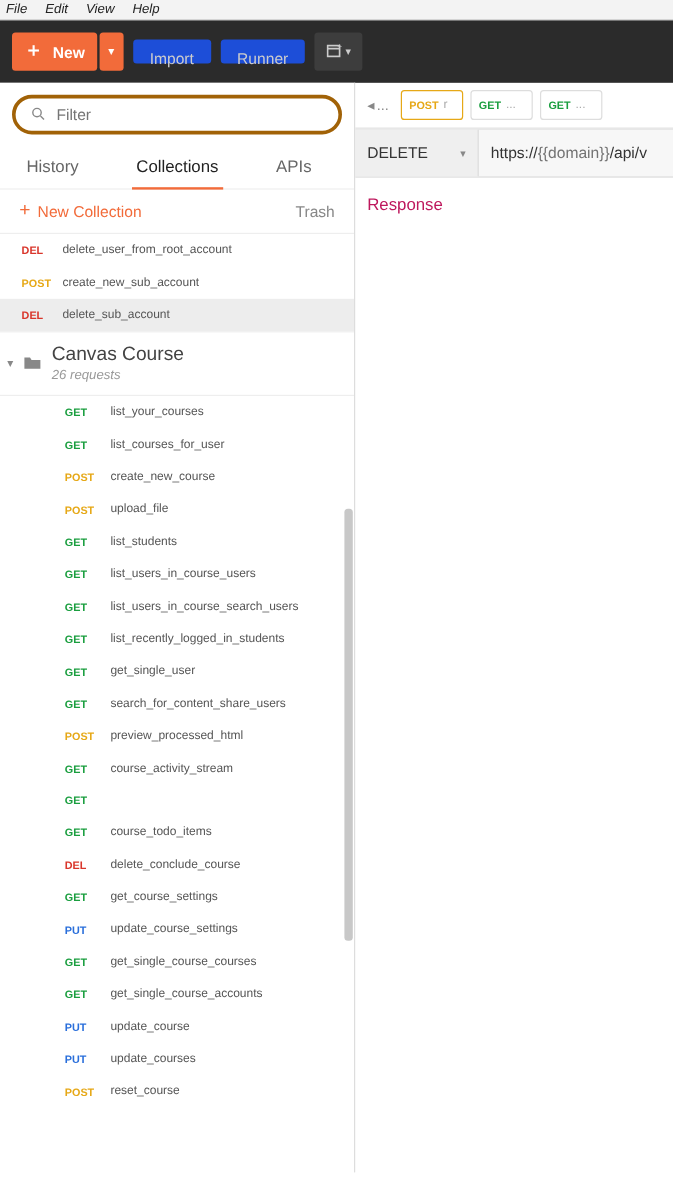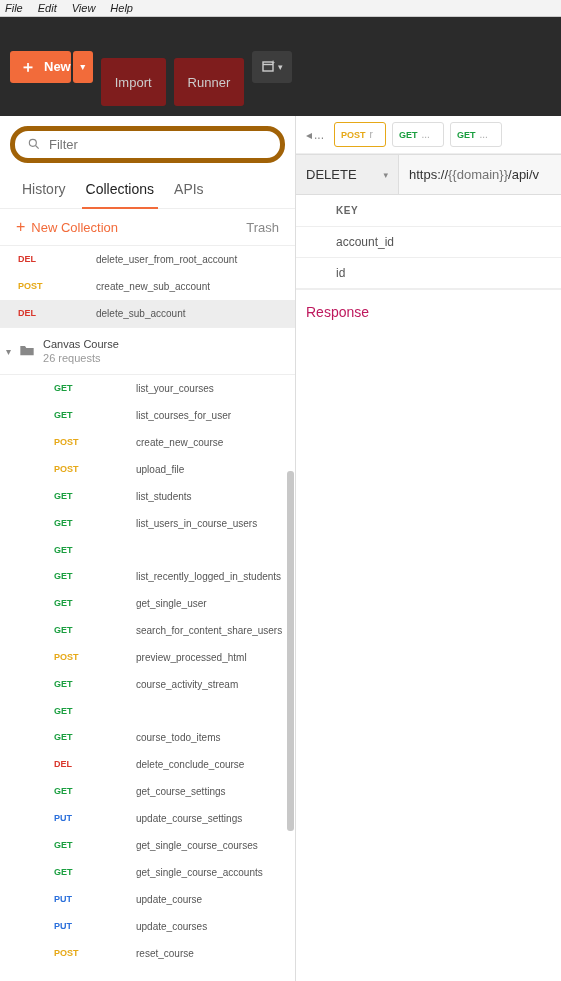--- a/index.html
+++ b/index.html
@@ -4,63 +4,63 @@
 <style>
   * { box-sizing: border-box; margin: 0; padding: 0; }
   body { font-family: -apple-system, BlinkMacSystemFont, "Segoe UI", Arial, sans-serif; font-size: 12px; color: #333; background: #fff; width: 561px; height: 981px; overflow: hidden; }
   
   .menubar { display: flex; gap: 15px; padding: 2px 5px; font-size: 11px; color: #222; border-bottom: 1px solid #ccc; background: #f3f3f3; }
   .menubar span { cursor: default; font-style: italic; }
   
   .toolbar { background: #2b2b2b; padding: 10px 10px; display: flex; align-items: center; gap: 8px; }
   .btn-new { background: #f26b3a; color: #fff; border: none; border-radius: 3px; display: flex; align-items: center; font-weight: 600; font-size: 13px; height: 32px; }
   .btn-new .plus { padding: 0 8px 0 10px; font-size: 16px; line-height: 1; }
-  .btn-new .txt { }
+  .btn-new .txt { padding-right: 10px; }
   .btn-new-caret { background: #f26b3a; color: #fff; border: none; border-radius: 3px; width: 20px; height: 32px; margin-left: -6px; font-size: 10px; }
-  .btn-grey { background: #7f1d1d; color: #ccc; border: none; border-radius: 3px; padding: 8px 14px; font-size: 13px; height: 48px; margin-top: 31px; }
+  .btn-grey { background: #1d4ed8; color: #ccc; border: none; border-radius: 3px; padding: 8px 14px; font-size: 13px; height: 20px; }
   .btn-icon-grey { background: #3d3d3d; color: #ccc; border: none; border-radius: 3px; width: 40px; height: 32px; display: flex; align-items: center; justify-content: center; gap: 2px; }
   
   .app-body { display: flex; height: calc(981px - 20px - 53px); }
   
   .sidebar { width: 296px; border-right: 1px solid #ddd; display: flex; flex-direction: column; background: #fff; position: relative; }
   .sidebar-scroll { position: absolute; right: 1px; top: 355px; width: 7px; height: 360px; background: #c8c8c8; border-radius: 3px; }
   
   .filter-wrap { padding: 10px; }
-  .filter { display: flex; border: 5px solid #a16207; border-radius: 18px; padding: 6px 12px; color: #888; }
+  .filter { display: flex; border: 3px solid #a16207; border-radius: 18px; padding: 6px 12px; color: #888; }
   .filter svg { width: 14px; height: 14px; stroke: #888; margin-right: 8px; }
   .filter input { border: none; outline: none; font-size: 13px; color: #555; flex: 1; background: transparent; }
   
-  .tabs { display: flex; border-bottom: 1px solid #eee; padding: 0 18px; gap: 12px; }
+  .tabs { display: flex; border-bottom: 1px solid #eee; padding: 0 18px; gap: 40px; }
   .tab { padding: 8px 4px 10px; font-size: 14px; color: #666; cursor: pointer; }
   .tab.active { color: #222; border-bottom: 2px solid #f26b3a; margin-bottom: -1px; }
   
   .sub-actions { display: flex; justify-content: space-between; padding: 10px 16px; font-size: 13px; align-items: center; border-bottom: 1px solid #eee; }
   .new-collection { color: #f26b3a; font-weight: 500; display: flex; align-items: center; gap: 6px; }
   .new-collection .plus { font-size: 16px; line-height: 1; }
   .trash { color: #888; }
   
   .request-list { flex: 1; overflow: hidden; }
-  .req { display: flex; align-items: flex-start; padding: 8px 0 8px 18px; font-size: 12px; color: #555; cursor: pointer; gap: 44px; }
+  .req { display: flex; align-items: center; padding: 8px 0 8px 18px; font-size: 12px; color: #555; cursor: pointer; }
   .req .method { width: 34px; font-size: 9px; font-weight: 700; text-align: left; }
   .req .name { color: #555; font-size: 10px; }
   .req.selected { background: #ededed; }
   .req.indent { padding-left: 54px; }
   .req.indent .method { width: 38px; }
   
   .method.GET { color: #1a9e3f; }
   .method.POST { color: #e6a817; }
   .method.PUT { color: #2a6fdb; }
   .method.DEL, .method.DELETE { color: #d9362b; }
   
   .folder { display: flex; align-items: center; padding: 10px 10px 10px 6px; border-top: 1px solid #eee; border-bottom: 1px solid #eee; gap: 8px; }
   .folder .caret { font-size: 10px; color: #888; }
   .folder .foldericon svg { width: 16px; height: 14px; fill: #888; }
   .folder .meta { display: flex; flex-direction: column; }
-  .folder .title { color: #444; font-size: 11px; }
-  .folder .sub { color: #999; font-size: 11px; margin-top: 2px; }
+  .folder .title { color: #444; font-size: 16px; }
+  .folder .sub { color: #999; font-size: 11px; margin-top: 2px; font-style: italic; }
   
   .main { flex: 1; display: flex; flex-direction: column; min-width: 0; }
   
   .tabbar { display: flex; align-items: center; padding: 6px 6px; gap: 6px; border-bottom: 1px solid #eee; }
   .tab-scroll { color: #888; padding: 0 4px; font-size: 12px; display: flex; align-items: center; gap: 2px; }
   .req-tab { border: 1px solid #ddd; border-radius: 3px; padding: 6px 6px; font-size: 10px; color: #888; display: flex; align-items: center; gap: 4px; min-width: 52px; }
   .req-tab .m { font-weight: 700; font-size: 9px; }
   .req-tab.active { border-color: #e6a817; }
   .req-tab .dots { color: #aaa; }
   
@@ -173,20 +173,21 @@
         <div class="req indent">
           <span class="method GET">GET</span>
           <span class="name">list_students</span>
         </div>
         <div class="req indent">
           <span class="method GET">GET</span>
           <span class="name">list_users_in_course_users</span>
         </div>
         <div class="req indent">
           <span class="method GET">GET</span>
+          <span class="name">list_users_in_course_search_users</span>
         </div>
         <div class="req indent">
           <span class="method GET">GET</span>
           <span class="name">list_recently_logged_in_students</span>
         </div>
         <div class="req indent">
           <span class="method GET">GET</span>
           <span class="name">get_single_user</span>
         </div>
         <div class="req indent">
@@ -271,24 +272,17 @@
     <div class="urlbar">
       <div class="method-select">
         <span>DELETE</span>
         <span class="c">▾</span>
       </div>
       <div class="url">
         <span>https://</span><span class="var">{{domain}}</span><span>/api/v</span>
       </div>
     </div>
 
-    <div class="params">
-      <div class="hdr">KEY</div>
-      <div id="param-rows">
-          <div class="row">account_id</div>
-          <div class="row">id</div>
-        </div>
-    </div>
 
     <div class="response-lbl">Response</div>
 
   </div>
 </div>
 
 </body></html>

